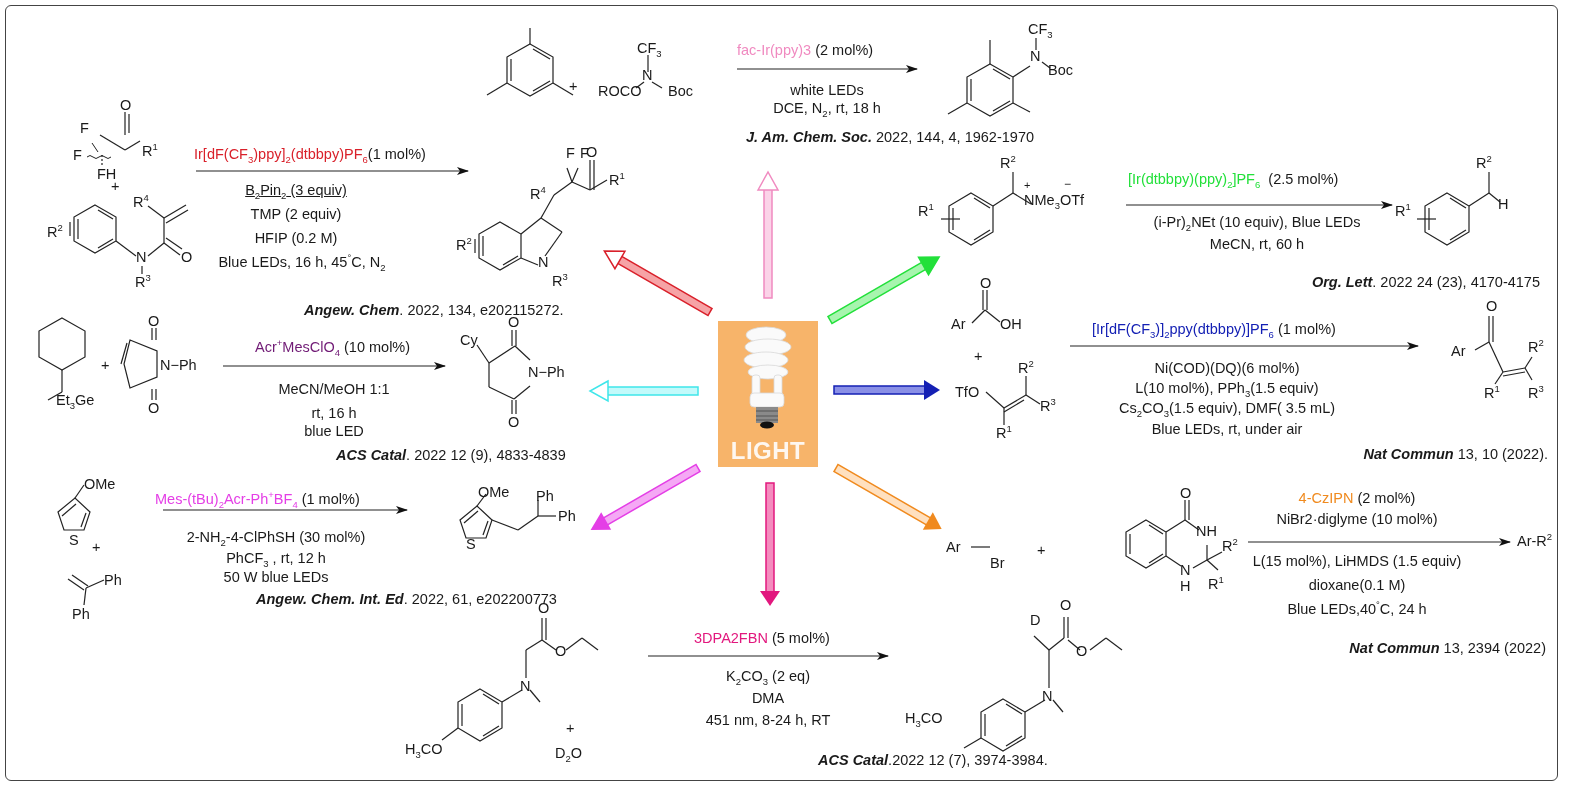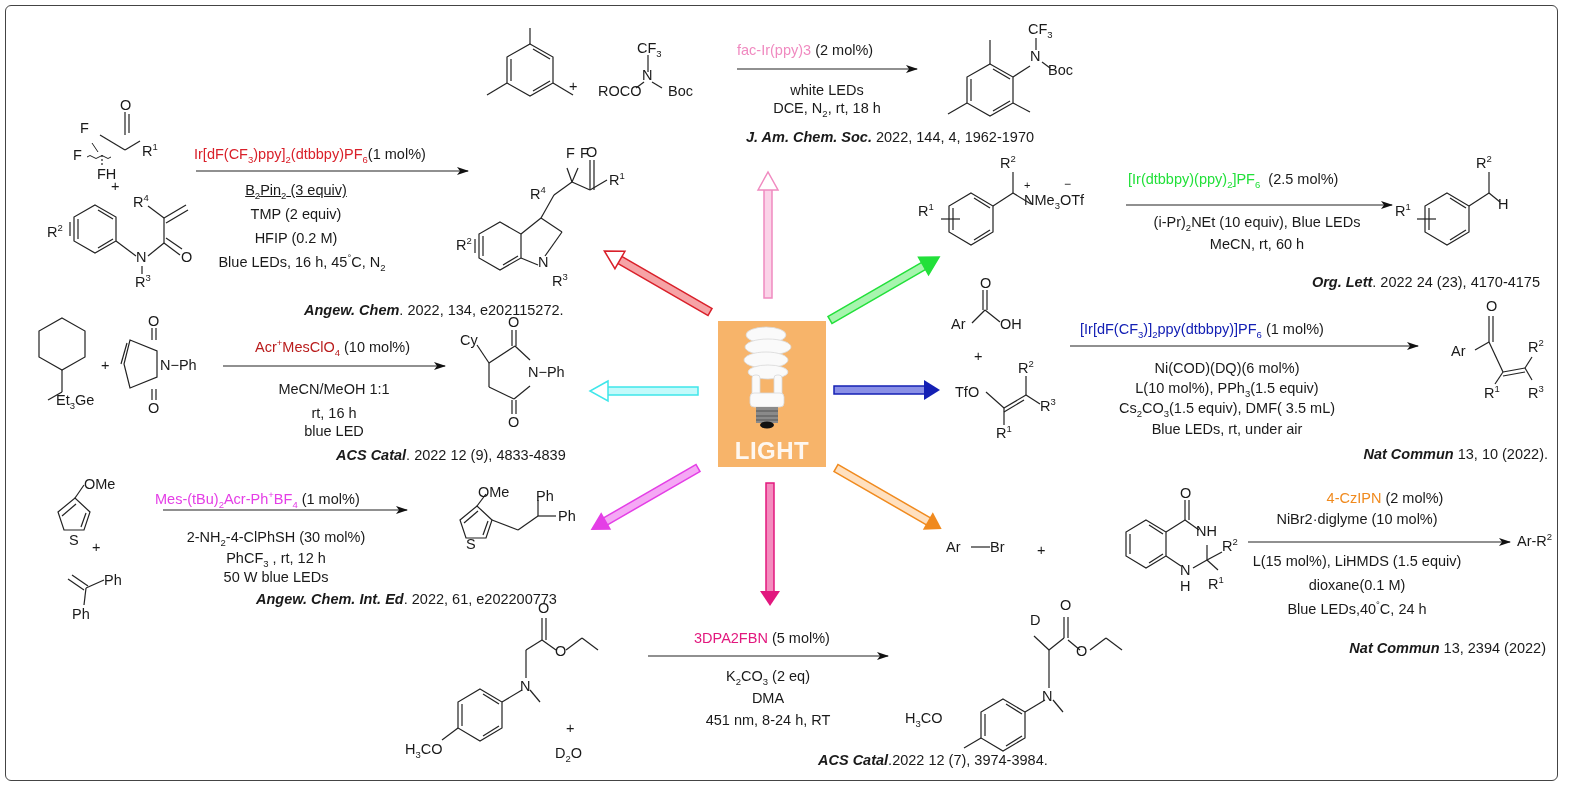--- a/index.html
+++ b/index.html
@@ -5,21 +5,21 @@
   html, body { margin:0; padding:0; background:#ffffff; }
   body { width:1583px; height:793px; position:relative; overflow:hidden; font-family:"Liberation Sans", sans-serif; color:#1a1a1a; }
   .frame { position:absolute; left:5px; top:5px; width:1553px; height:776px; border:1.5px solid #444; border-radius:6px; box-sizing:border-box; }
   svg.scheme { position:absolute; left:0; top:0; }
   .t { position:absolute; font-size:14.5px; line-height:17px; white-space:nowrap; color:#1a1a1a; }
   .c { text-align:center; transform:translateX(-50%); }
   .r { transform:translateX(-100%); }
   .cat { font-weight:normal; }
   .ref b, .ref .j { font-weight:bold; font-style:italic; }
   sub, sup { font-size:9.5px; line-height:0; }
-  .bulb { position:absolute; left:718px; top:321px; width:108px; height:146px; background:#f7b46a; }
+  .bulb { position:absolute; left:718px; top:321px; width:100px; height:146px; background:#f7b46a; }
   .bulb-text { position:absolute; left:0; right:0; bottom:2px; text-align:center; color:#fff; font-weight:bold; font-size:24px; letter-spacing:0.5px; opacity:0.9; }
 </style>
 </head>
 <body>
 
 <div class="frame"></div>
 
 <svg class="scheme" width="1583" height="793" viewBox="0 0 1583 793">
   <defs>
     <marker id="ah" markerWidth="12" markerHeight="8" refX="11" refY="4" orient="auto" markerUnits="userSpaceOnUse">
@@ -364,39 +364,39 @@
 <div class="t" style="left:1476px;top:155px;">R<sup>2</sup></div>
 <div class="t" style="left:1498px;top:196px;">H</div>
 <div class="t" style="left:1395px;top:203px;">R<sup>1</sup></div>
 <div class="t r ref" style="left:1540px;top:274px;"><b>Org. Lett</b><span>. 2022 24 (23), 4170-4175</span></div>
 
 <div class="t" style="left:16px;top:392px;margin-left:40px;">Et<sub>3</sub>Ge</div>
 <div class="t" style="left:101px;top:357px;">+</div>
 <div class="t" style="left:148px;top:313px;">O</div>
 <div class="t" style="left:160px;top:357px;">N−Ph</div>
 <div class="t" style="left:148px;top:400px;">O</div>
-<div class="t" style="left:255px;top:339px;"><span class="cat" style="color:#b91c1c;">Acr<sup>+</sup>MesClO<sub>4</sub></span> <span>(10 mol%)</span></div>
+<div class="t" style="left:255px;top:339px;"><span class="cat" style="color:#701a75;">Acr<sup>+</sup>MesClO<sub>4</sub></span> <span>(10 mol%)</span></div>
 <div class="t c" style="left:334px;top:381px;">MeCN/MeOH 1:1</div>
 <div class="t c" style="left:334px;top:405px;">rt, 16 h</div>
 <div class="t c" style="left:334px;top:423px;">blue LED</div>
 <div class="t ref" style="left:336px;top:447px;"><b>ACS Catal</b><span>. 2022 12 (9), 4833-4839</span></div>
 <div class="t" style="left:460px;top:332px;">Cy</div>
 <div class="t" style="left:508px;top:314px;">O</div>
 <div class="t" style="left:528px;top:364px;">N−Ph</div>
 <div class="t" style="left:508px;top:414px;">O</div>
 
 <div class="t" style="left:980px;top:275px;">O</div>
 <div class="t" style="left:951px;top:316px;">Ar</div>
 <div class="t" style="left:1000px;top:316px;">OH</div>
 <div class="t" style="left:974px;top:348px;">+</div>
 <div class="t" style="left:1018px;top:360px;">R<sup>2</sup></div>
 <div class="t" style="left:955px;top:384px;">TfO</div>
 <div class="t" style="left:1040px;top:398px;">R<sup>3</sup></div>
 <div class="t" style="left:996px;top:425px;">R<sup>1</sup></div>
-<div class="t" style="left:1080px;top:321px;"><span class="cat" style="color:#1420b4;">[Ir[dF(CF<sub>3</sub>)]<sub>2</sub>ppy(dtbbpy)]PF<sub>6</sub></span> <span>(1 mol%)</span></div>
+<div class="t" style="left:1080px;top:321px;"><span class="cat" style="color:#1420b4;margin-left:12px;">[Ir[dF(CF<sub>3</sub>)]<sub>2</sub>ppy(dtbbpy)]PF<sub>6</sub></span> <span>(1 mol%)</span></div>
 <div class="t c" style="left:1227px;top:360px;">Ni(COD)(DQ)(6 mol%)</div>
 <div class="t c" style="left:1227px;top:380px;">L(10 mol%), PPh<sub>3</sub>(1.5 equiv)</div>
 <div class="t c" style="left:1227px;top:400px;">Cs<sub>2</sub>CO<sub>3</sub>(1.5 equiv), DMF( 3.5 mL)</div>
 <div class="t c" style="left:1227px;top:421px;">Blue LEDs, rt, under air</div>
 <div class="t" style="left:1486px;top:298px;">O</div>
 <div class="t" style="left:1451px;top:343px;">Ar</div>
 <div class="t" style="left:1528px;top:339px;">R<sup>2</sup></div>
 <div class="t" style="left:1484px;top:385px;">R<sup>1</sup></div>
 <div class="t" style="left:1528px;top:385px;">R<sup>3</sup></div>
 <div class="t r ref" style="left:1548px;top:446px;"><b>Nat Commun</b><span> 13, 10 (2022).</span></div>
@@ -427,27 +427,27 @@
 <div class="t c" style="left:768px;top:690px;">DMA</div>
 <div class="t c" style="left:768px;top:712px;">451 nm, 8-24 h, RT</div>
 <div class="t" style="left:1030px;top:612px;">D</div>
 <div class="t" style="left:1060px;top:597px;">O</div>
 <div class="t" style="left:1076px;top:643px;">O</div>
 <div class="t" style="left:1042px;top:688px;">N</div>
 <div class="t" style="left:905px;top:710px;">H<sub>3</sub>CO</div>
 <div class="t ref" style="left:818px;top:752px;"><b>ACS Catal</b><span>.2022 12 (7), 3974-3984.</span></div>
 
 <div class="t" style="left:946px;top:539px;">Ar</div>
-<div class="t" style="left:990px;top:539px;text-align:right;">Br</div>
+<div class="t" style="left:990px;top:555px;text-align:right;">Br</div>
 <div class="t" style="left:1037px;top:542px;">+</div>
 <div class="t" style="left:1180px;top:485px;">O</div>
 <div class="t" style="left:1196px;top:523px;">NH</div>
 <div class="t" style="left:1222px;top:538px;">R<sup>2</sup></div>
 <div class="t" style="left:1180px;top:562px;">N</div>
 <div class="t" style="left:1180px;top:578px;">H</div>
 <div class="t" style="left:1208px;top:576px;">R<sup>1</sup></div>
-<div class="t c" style="left:1357px;top:490px;margin-left:28px;"><span class="cat" style="color:#f08a1e;">4-CzIPN</span> <span>(2 mol%)</span></div>
+<div class="t c" style="left:1357px;top:490px;"><span class="cat" style="color:#f08a1e;">4-CzIPN</span> <span>(2 mol%)</span></div>
 <div class="t c" style="left:1357px;top:511px;">NiBr2·diglyme (10 mol%)</div>
 <div class="t c" style="left:1357px;top:553px;">L(15 mol%), LiHMDS (1.5 equiv)</div>
 <div class="t c" style="left:1357px;top:577px;">dioxane(0.1 M)</div>
 <div class="t c" style="left:1357px;top:601px;">Blue LEDs,40<sup>°</sup>C, 24 h</div>
 <div class="t" style="left:1517px;top:533px;">Ar-R<sup>2</sup></div>
 <div class="t r ref" style="left:1546px;top:640px;"><b>Nat Commun</b><span> 13, 2394 (2022)</span></div>
 
 </body></html>

